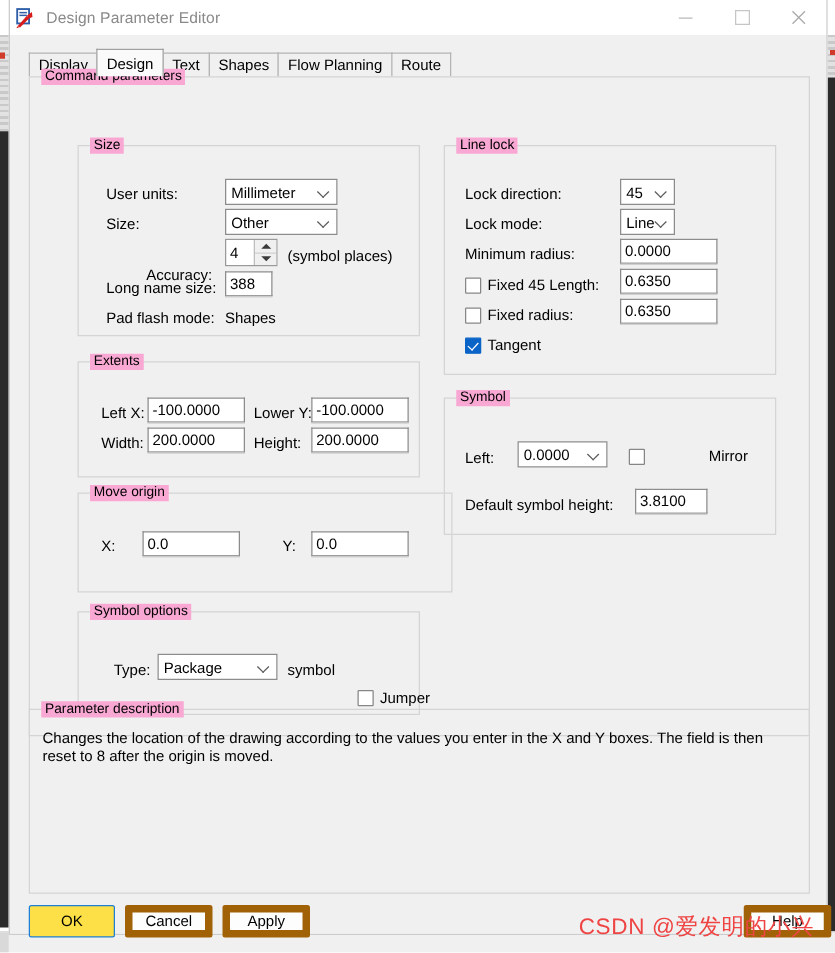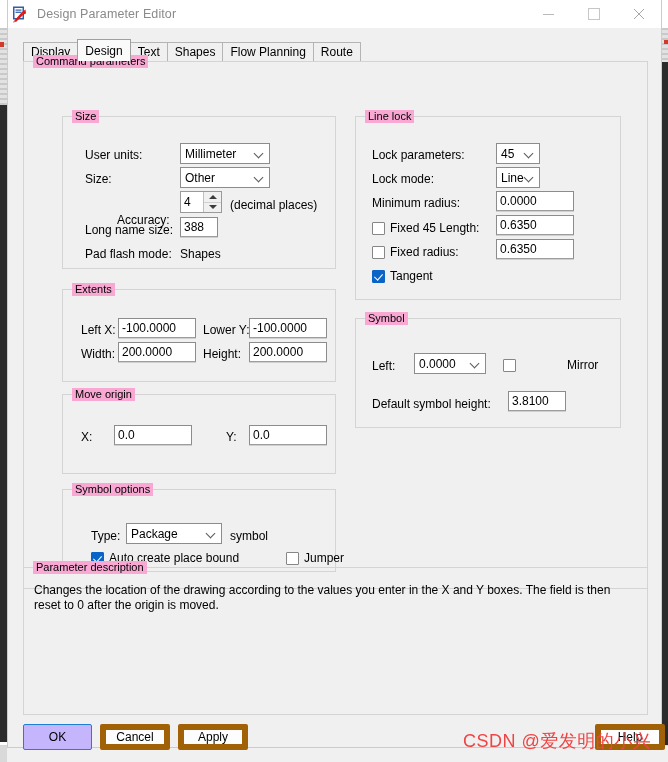--- a/index.html
+++ b/index.html
@@ -317,21 +317,21 @@
     background: #fdfdfd;
     border: 6px solid #a16207;
     border-radius: 2px;
     display: flex;
     align-items: center;
     justify-content: center;
     font-size: 12px;
   }
   .btn.default {
     border: 1.5px solid #1f7fd4;
-    background: #c4b5fd;
+    background: #fde047;
   }
 
   #watermark {
     position: absolute;
     left: 463px;
     top: 729px;
     font-size: 18px;
     color: #ef4444;
     white-space: nowrap;
     letter-spacing: .5px;
@@ -411,35 +411,35 @@
         </div>
 
         <span class="lbl" style="left:22px; top:96px;margin-left:32px;">Accuracy:</span>
         <div class="spin" style="left:117px; top:74px;">
           <div class="sp-txt">4</div>
           <div class="sp-btns">
             <div class="sp-up"></div>
             <div class="sp-dn"></div>
           </div>
         </div>
-        <span class="lbl" style="left:167px; top:81px;">(decimal places)</span>
+        <span class="lbl" style="left:167px; top:81px;">(symbol places)</span>
 
         <span class="lbl" style="left:22px; top:106px;">Long name size:</span>
         <div class="textbox" style="left:117px; top:100px; width:38px;">
           <span>388</span>
         </div>
 
         <span class="lbl" style="left:22px; top:130px;">Pad flash mode:</span>
         <span class="lbl" style="left:117px; top:130px;">Shapes</span>
       </div>
 
       <div class="group" style="left:331px; top:54px; width:266px; height:184px;">
         <span class="legend">Line lock</span>
 
-        <span class="lbl" style="left:16px; top:31px;">Lock parameters:</span>
+        <span class="lbl" style="left:16px; top:31px;">Lock direction:</span>
         <div class="combo" style="left:140px; top:26px; width:44px;">
           <span>45</span>
           <span class="arrow"></span>
         </div>
 
         <span class="lbl" style="left:16px; top:55px;">Lock mode:</span>
         <div class="combo" style="left:140px; top:50px; width:44px;">
           <span>Line</span>
           <span class="arrow"></span>
         </div>
@@ -488,21 +488,21 @@
         <div class="textbox" style="left:55px; top:52px; width:78px;">
           <span>200.0000</span>
         </div>
 
         <span class="lbl" style="left:140px; top:57px;">Height:</span>
         <div class="textbox" style="left:186px; top:52px; width:78px;">
           <span>200.0000</span>
         </div>
       </div>
 
-      <div class="group" style="left:38px; top:332px; width:274px; height:80px;">
+      <div class="group" style="left:38px; top:332px; width:300px; height:80px;">
         <span class="legend">Move origin</span>
 
         <span class="lbl" style="left:18px; top:35px;">X:</span>
         <div class="textbox" style="left:51px; top:30px; width:78px;">
           <span>0.0</span>
         </div>
 
         <span class="lbl" style="left:163px; top:35px;">Y:</span>
         <div class="textbox" style="left:186px; top:30px; width:78px;">
           <span>0.0</span>
@@ -532,36 +532,32 @@
       <div class="group" style="left:38px; top:427px; width:274px; height:83px;">
         <span class="legend">Symbol options</span>
 
         <span class="lbl" style="left:28px; top:39px;">Type:</span>
         <div class="combo" style="left:63px; top:33px; width:96px;">
           <span>Package</span>
           <span class="arrow"></span>
         </div>
         <span class="lbl" style="left:167px; top:39px;">symbol</span>
 
-        <div class="checkrow" style="left:28px; top:61px;">
-          <span class="cbox checked"></span>
-          <span>Auto create place bound</span>
-        </div>
 
         <div class="checkrow" style="left:223px; top:61px;">
           <span class="cbox"></span>
           <span>Jumper</span>
         </div>
       </div>
 
     </div>
 
     <div class="group" id="grp-desc" style="left:15px; top:539px; width:625px; height:148px;">
       <span class="legend">Parameter description</span>
-      <div id="desc-text">Changes the location of the drawing according to the values you enter in the X and Y boxes. The field is then reset to 0 after the origin is moved.</div>
+      <div id="desc-text">Changes the location of the drawing according to the values you enter in the X and Y boxes. The field is then reset to 8 after the origin is moved.</div>
     </div>
 
     <div class="btn default" style="left:15px; top:696px; width:69px;">OK</div>
     <div class="btn" style="left:92px; top:696px; width:70px;">Cancel</div>
     <div class="btn" style="left:170px; top:696px; width:70px;">Apply</div>
     <div class="btn" style="left:587px; top:696px; width:70px;">Help</div>
 
   </div>
 </div>
 

